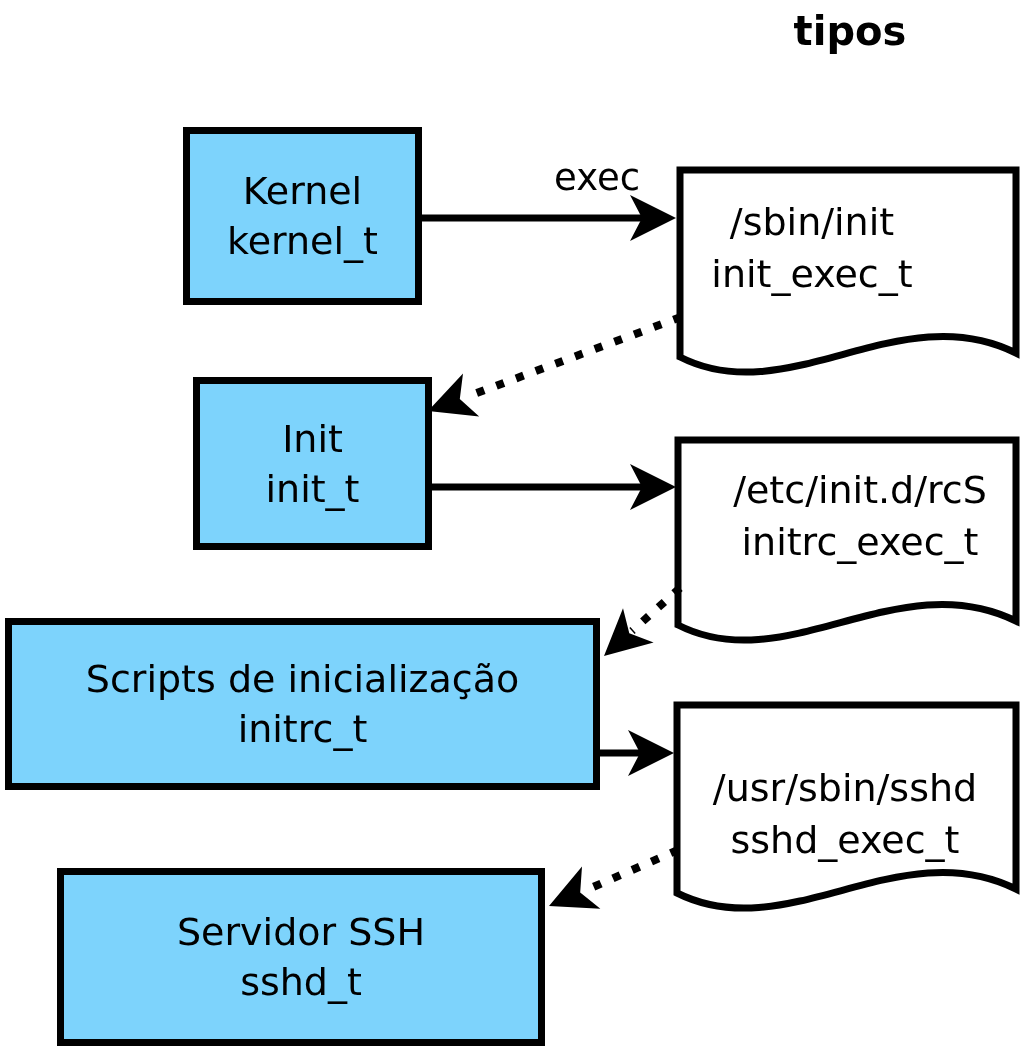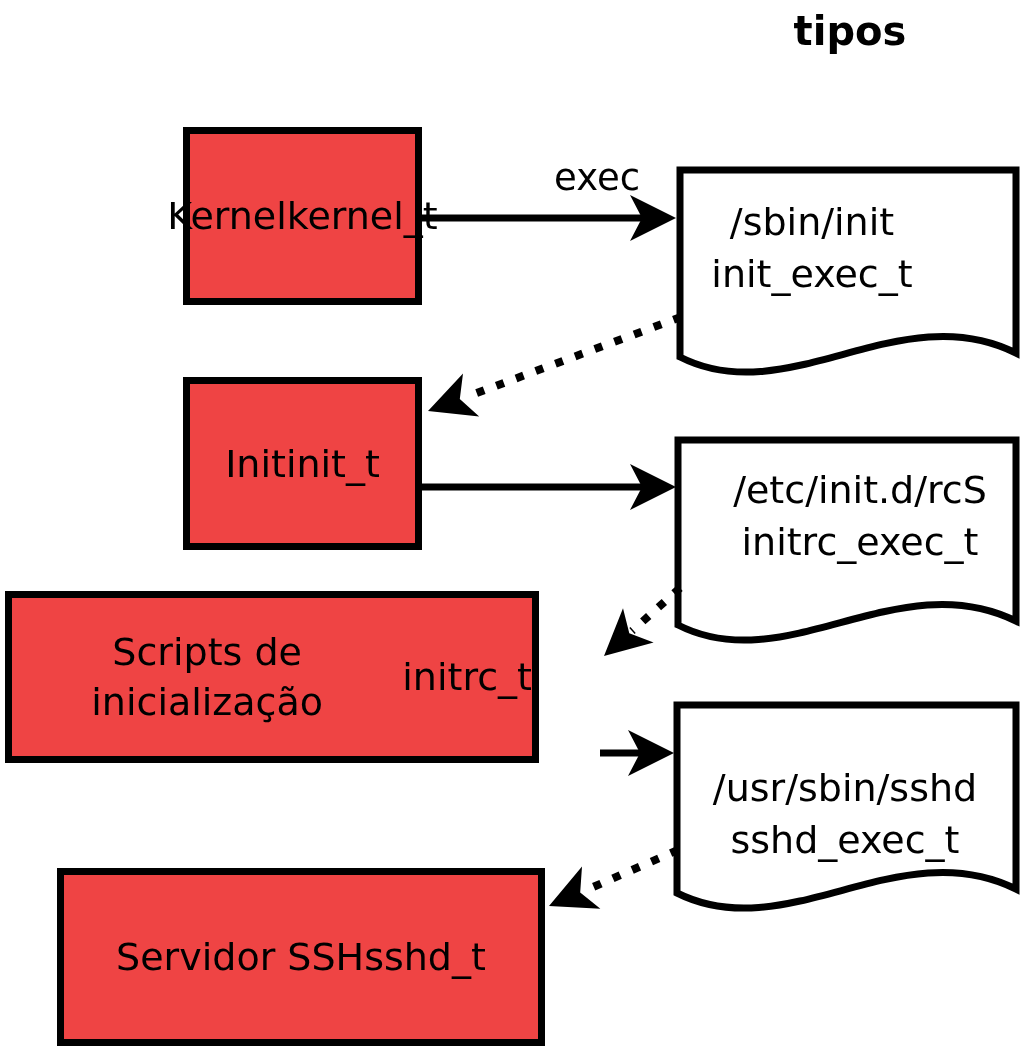--- a/index.html
+++ b/index.html
@@ -23,32 +23,32 @@
     font-weight: bold;
     font-size: 40px;
     line-height: 46px;
   }
   .col-header.left  { left: 120px; top: 8px;  width: 360px; }
   .col-header.right { left: 700px; top: 8px;  width: 300px; }
   .process-box {
     position: absolute;
     box-sizing: border-box;
     border: 7px solid #000000;
-    background: #ef4444;
+    background: #7dd3fc;
     display: flex;
-    flex-direction: row;
+    flex-direction: column;
     align-items: center;
     justify-content: center;
     text-align: center;
     font-size: 38px;
     line-height: 50px;
   }
   .box-kernel   { left: 183px; top: 127px; width: 239px; height: 178px; }
-  .box-init     { left: 183px; top: 377px; width: 239px; height: 173px; }
-  .box-scripts  { left: 5px;   top: 591px; width: 534px; height: 172px; }
+  .box-init     { left: 193px; top: 377px; width: 239px; height: 173px; }
+  .box-scripts  { left: 5px;   top: 618px; width: 595px; height: 172px; }
   .box-sshd     { left: 57px;  top: 868px; width: 488px; height: 178px; text-align: center; }
   .doc-label {
     position: absolute;
     width: 336px;
     text-align: center;
     font-size: 38px;
     line-height: 52px;
   }
   .doc-label-1 { left: 644px; top: 196px; }
   .doc-label-2 { left: 692px; top: 464px; }

